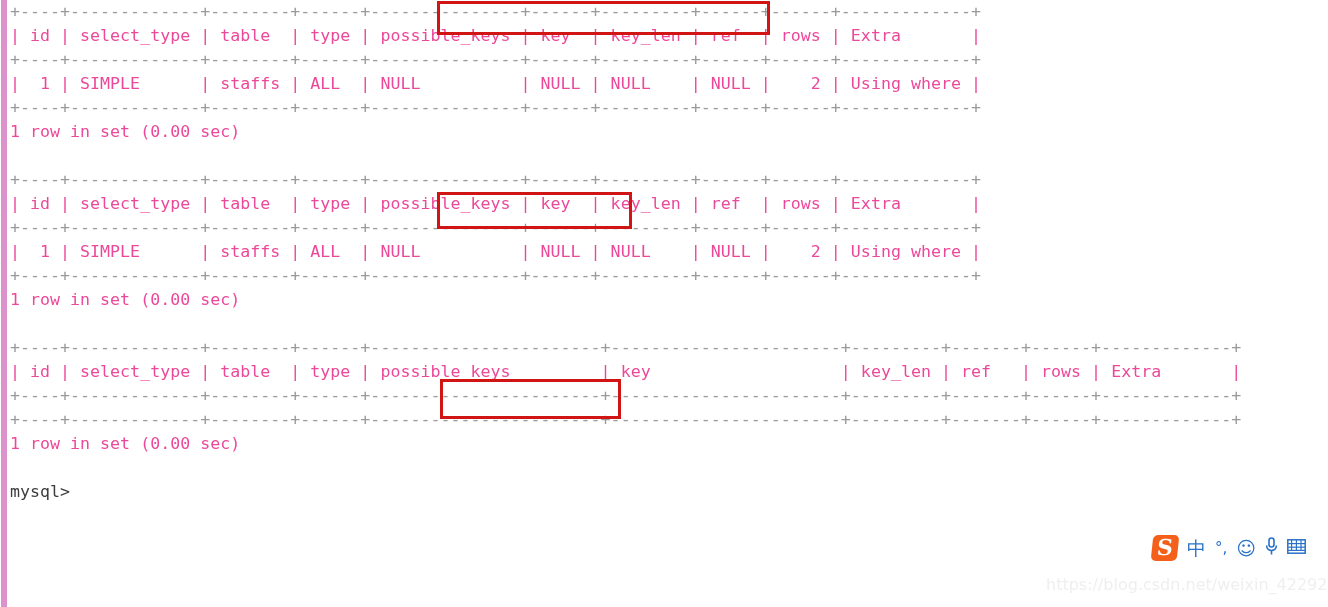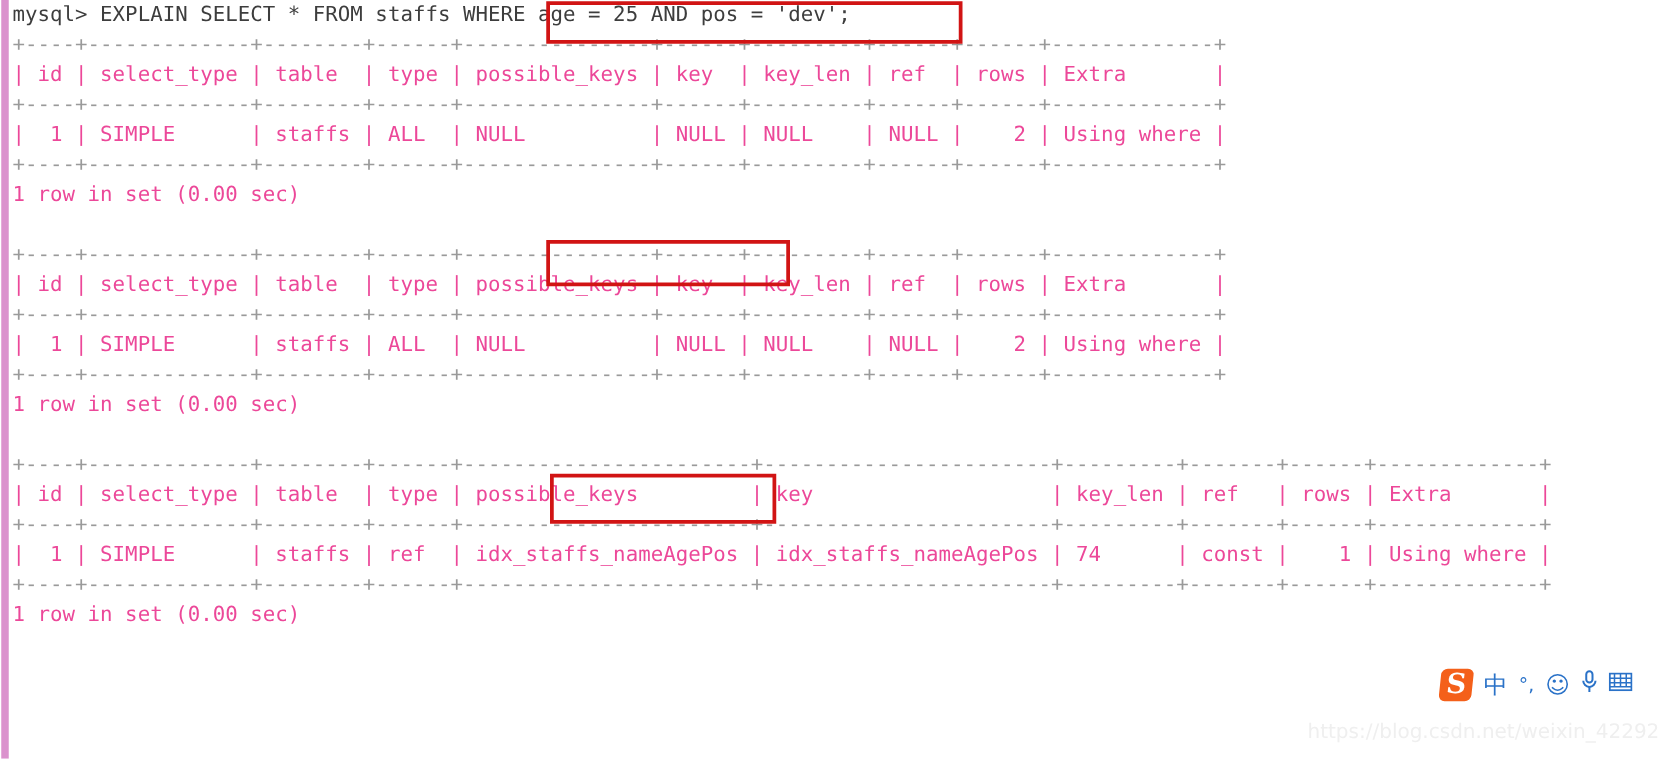--- a/index.html
+++ b/index.html
@@ -117,42 +117,41 @@
   }
 </style>
 </head>
 <body>
 
 <div id="terminal">
 
   <div id="left-stripe"></div>
 
   <div id="console">
-      <div class="line prompt">mysql&gt; EXPLAIN SELECT * FROM staffs WHERE age = 25 AND pos = 'dev';</div>
       <div class="line rule">+----+-------------+--------+------+---------------+------+---------+------+------+-------------+</div>
       <div class="line ">| id | select_type | table  | type | possible_keys | key  | key_len | ref  | rows | Extra       |</div>
       <div class="line rule">+----+-------------+--------+------+---------------+------+---------+------+------+-------------+</div>
       <div class="line ">|  1 | SIMPLE      | staffs | ALL  | NULL          | NULL | NULL    | NULL |    2 | Using where |</div>
       <div class="line rule">+----+-------------+--------+------+---------------+------+---------+------+------+-------------+</div>
       <div class="line ">1 row in set (0.00 sec)</div>
       <div class="line blank"> </div>
       <div class="line rule">+----+-------------+--------+------+---------------+------+---------+------+------+-------------+</div>
       <div class="line ">| id | select_type | table  | type | possible_keys | key  | key_len | ref  | rows | Extra       |</div>
       <div class="line rule">+----+-------------+--------+------+---------------+------+---------+------+------+-------------+</div>
       <div class="line ">|  1 | SIMPLE      | staffs | ALL  | NULL          | NULL | NULL    | NULL |    2 | Using where |</div>
       <div class="line rule">+----+-------------+--------+------+---------------+------+---------+------+------+-------------+</div>
       <div class="line ">1 row in set (0.00 sec)</div>
       <div class="line blank"> </div>
       <div class="line rule">+----+-------------+--------+------+-----------------------+-----------------------+---------+-------+------+-------------+</div>
       <div class="line ">| id | select_type | table  | type | possible_keys         | key                   | key_len | ref   | rows | Extra       |</div>
       <div class="line rule">+----+-------------+--------+------+-----------------------+-----------------------+---------+-------+------+-------------+</div>
-      <div class="line ">|  1 | SIMPLE      | staffs | ref  | idx_staffs_nameAgePos | idx_staffs_nameAgePos | 74      | const |    1 | Using where |</div>
       <div class="line rule">+----+-------------+--------+------+-----------------------+-----------------------+---------+-------+------+-------------+</div>
       <div class="line ">1 row in set (0.00 sec)</div>
       <div class="line blank"> </div>
+      <div class="line prompt">mysql&gt;</div>
     </div>
 
   <div class="annot-box" style="left: 437px; top: 1px; width: 333px; height: 34px; border-color: rgb(209, 20, 20);"></div>
   <div class="annot-box" style="left: 437px; top: 192px; width: 195px; height: 37px; border-color: rgb(209, 20, 20);"></div>
   <div class="annot-box" style="left: 440px; top: 379px; width: 181px; height: 40px; border-color: rgb(209, 20, 20);"></div>
 
   <div id="ime-bar">
     <div class="logo">S</div>
     <span class="ime-item cn">中</span>
     <span class="ime-item punct">°,</span>

